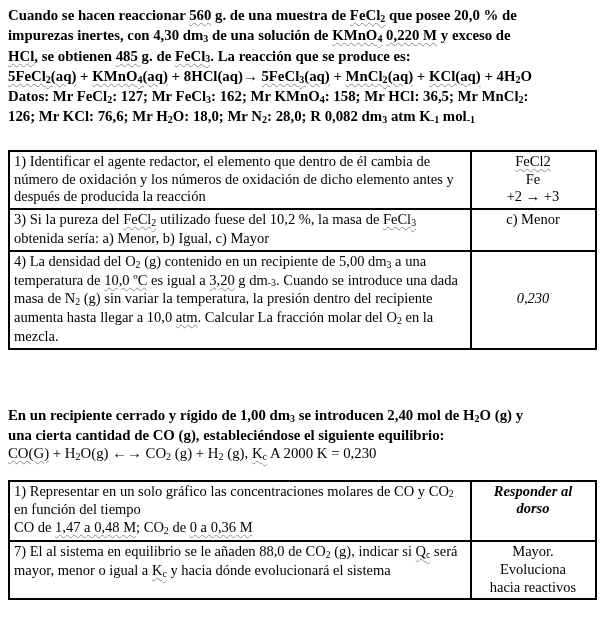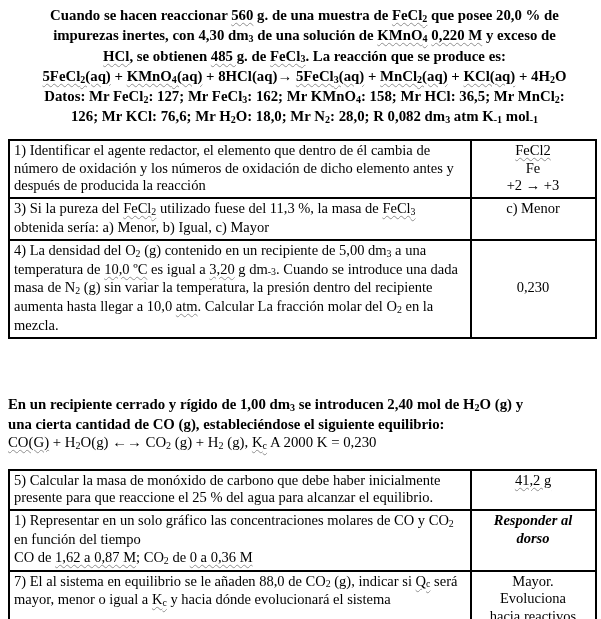--- a/index.html
+++ b/index.html
@@ -12,21 +12,21 @@
     padding:6px 0 0 8px;
     overflow:hidden;
   }
   .para{
     margin:0;
     width:593px;
     font-size:14.8px;
     line-height:18.3px;
     font-weight:bold;
   }
-  #intro1{margin-bottom:11px;text-align:center;}
+  #intro1{margin-bottom:22px;}
   #intro2{margin-top:56px;}
   .qtable{
     border-collapse:collapse;
     width:589px;
     table-layout:fixed;
   }
   #table2{margin-top:15px;}
   .qtable td{
     border:2px solid #000;
     font-size:14.5px;
@@ -56,40 +56,36 @@
 
   <p class="para" id="intro1"><span>Cuando se hacen reaccionar </span><span class="sq">560</span><span> g. de una muestra de </span><span class="sq">FeCl</span><span class="sub sq">2</span><span> que posee 20,0 % de</span><br><span>impurezas inertes, con 4,30 dm</span><span class="sub">3</span><span> de una solución de </span><span class="sq">KMnO</span><span class="sub sq">4</span><span> </span><span class="sq">0,220 M</span><span> y exceso de</span><br><span class="sq">HCl</span><span>, se obtienen </span><span class="sq">485 g</span><span>. de </span><span class="sq">FeCl</span><span class="sub sq">3</span><span>. La reacción que se produce es:</span><br><span class="sq">5FeCl</span><span class="sub sq">2</span><span class="sq">(aq)</span><span> + </span><span class="sq">KMnO</span><span class="sub sq">4</span><span class="sq">(aq)</span><span> + 8HCl(aq)</span><span>→</span><span> </span><span class="sq">5FeCl</span><span class="sub sq">3</span><span class="sq">(aq)</span><span> + </span><span class="sq">MnCl</span><span class="sub sq">2</span><span class="sq">(aq)</span><span> + </span><span class="sq">KCl(aq)</span><span> + 4H</span><span class="sub">2</span><span>O</span><br><span>Datos: Mr FeCl</span><span class="sub">2</span><span>: 127; Mr FeCl</span><span class="sub">3</span><span>: 162; Mr KMnO</span><span class="sub">4</span><span>: 158; Mr HCl: 36,5; Mr MnCl</span><span class="sub">2</span><span>:</span><br><span>126; Mr KCl: 76,6; Mr H</span><span class="sub">2</span><span>O: 18,0; Mr N</span><span class="sub">2</span><span>: 28,0; R 0,082 dm</span><span class="sub">3</span><span> atm K</span><span class="sub">-1</span><span> mol</span><span class="sub">-1</span></p>
 
   <table class="qtable" id="table1">
     <tbody>
         <tr>
           <td class="q"><span>1) Identificar el agente redactor, el elemento que dentro de él cambia de número de oxidación y los números de oxidación de dicho elemento antes y después de producida la reacción</span></td>
           <td class="a"><span class="sq">FeCl2</span><br><span>Fe</span><br><span>+2 → +3</span></td>
         </tr>
         <tr>
-          <td class="q"><span>3) Si la pureza del </span><span class="sq">FeCl</span><span class="sub sq">2</span><span> utilizado fuese del 11,3 %, la masa de </span><span class="sq">FeCl</span><span class="sub sq">3</span><span> obtenida sería: a) Menor, b) Igual, c) Mayor</span></td>
+          <td class="q"><span>3) Si la pureza del </span><span class="sq">FeCl</span><span class="sub sq">2</span><span> utilizado fuese del 10,2 %, la masa de </span><span class="sq">FeCl</span><span class="sub sq">3</span><span> obtenida sería: a) Menor, b) Igual, c) Mayor</span></td>
           <td class="a"><span>c) Menor</span></td>
         </tr>
         <tr>
           <td class="q"><span>4) La densidad del O</span><span class="sub">2</span><span> (g) contenido en un recipiente de 5,00 dm</span><span class="sub">3</span><span> a una temperatura de </span><span class="sq">10,0 ºC</span><span> es igual a </span><span class="sq">3,20</span><span> g dm</span><span class="sub">-3</span><span>. Cuando se introduce una dada masa de N</span><span class="sub">2</span><span> (g) sin variar la temperatura, la presión dentro del recipiente aumenta hasta llegar a 10,0 </span><span class="sq">atm</span><span>. Calcular La fracción molar del O</span><span class="sub">2</span><span> en la mezcla.</span></td>
-          <td class="a" style="vertical-align: middle;"><span>0,230</span></td>
+          <td class="a" style="vertical-align: middle; font-style: italic;"><span>0,230</span></td>
         </tr>
       </tbody>
   </table>
 
   <p class="para" id="intro2"><span>En un recipiente cerrado y rígido de 1,00 dm</span><span class="sub">3</span><span> se introducen 2,40 mol de H</span><span class="sub">2</span><span>O (g) y</span><br><span>una cierta cantidad de CO (g), estableciéndose el siguiente equilibrio:</span><br><span class="sq n">CO(G)</span><span class="n"> + H</span><span class="sub n">2</span><span class="n">O(g) ←→ CO</span><span class="sub n">2</span><span class="n"> (g) + H</span><span class="sub n">2</span><span class="n"> (g), </span><span class="sq n">K</span><span class="sub sq n">c</span><span class="n"> A 2000 K = 0,230</span></p>
 
   <table class="qtable" id="table2">
     <tbody>
         <tr>
-          <td class="q"><span>5) Calcular la masa de monóxido de carbono que debe haber inicialmente presente para que reaccione el 25 % del agua para alcanzar el equilibrio.</span></td>
-          <td class="a"><span class="sq">41,2 g</span></td>
-        </tr>
-        <tr>
-          <td class="q"><span>1) Representar en un solo gráfico las concentraciones molares de CO y CO</span><span class="sub">2</span><span> en función del tiempo</span><br><span>CO de </span><span class="sq">1,62 a 0,87 M</span><span>; CO</span><span class="sub">2</span><span> de </span><span class="sq">0 a 0,36 M</span></td>
+          <td class="q"><span>1) Representar en un solo gráfico las concentraciones molares de CO y CO</span><span class="sub">2</span><span> en función del tiempo</span><br><span>CO de </span><span class="sq">1,47 a 0,48 M</span><span>; CO</span><span class="sub">2</span><span> de </span><span class="sq">0 a 0,36 M</span></td>
           <td class="a"><span class="b i">Responder al</span><br><span class="b i">dorso</span></td>
         </tr>
         <tr>
           <td class="q"><span>7) El al sistema en equilibrio se le añaden 88,0 de CO</span><span class="sub">2</span><span> (g), indicar si </span><span class="sq">Q</span><span class="sub sq">c</span><span> será mayor, menor o igual a </span><span class="sq">K</span><span class="sub sq">c</span><span> y hacia dónde evolucionará el sistema</span></td>
           <td class="a"><span>Mayor.</span><br><span>Evoluciona</span><br><span>hacia reactivos</span></td>
         </tr>
       </tbody>
   </table>
 
 </div>

